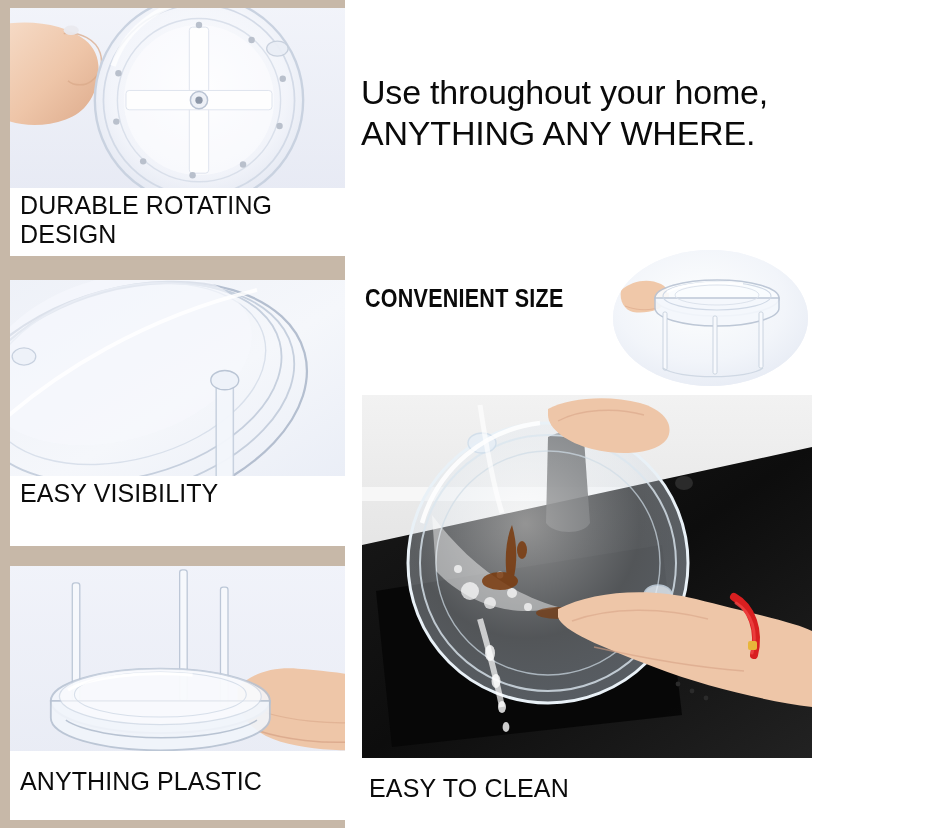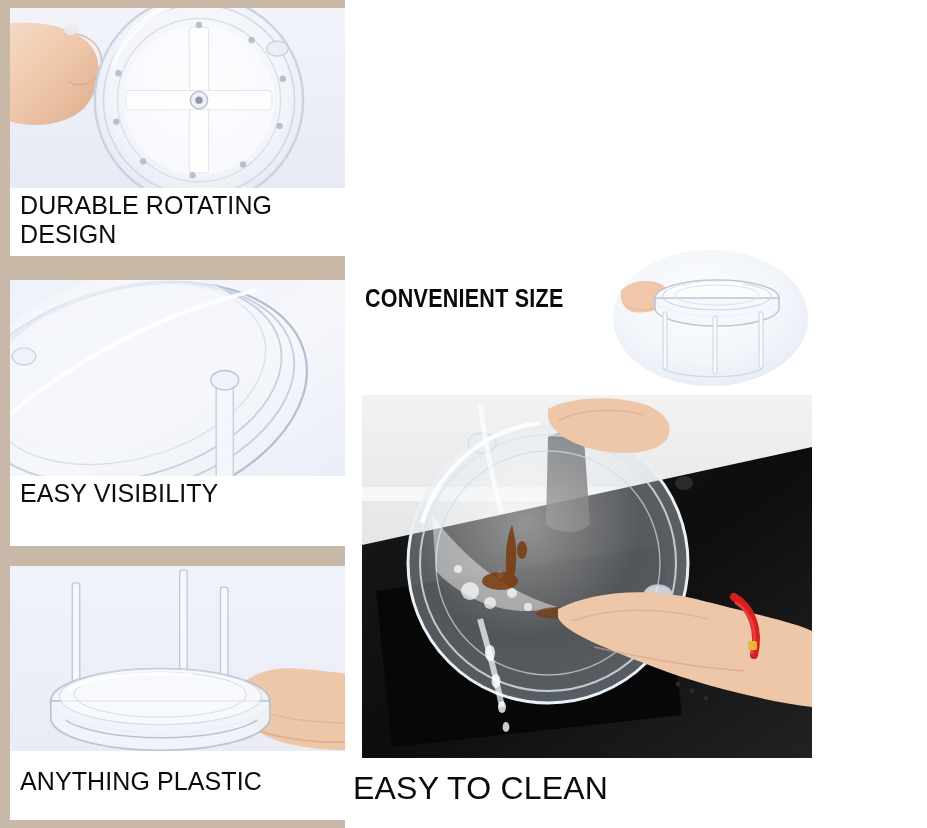--- a/index.html
+++ b/index.html
@@ -122,23 +122,23 @@
     left: 17px;
     top: 395px;
     width: 450px;
     height: 363px;
     overflow: hidden;
     background: #111;
   }
 
   #easy-to-clean-caption {
     position: absolute;
-    left: 8px;
+    left: 24px;
     top: 772px;
-    font-size: 32px;
+    font-size: 25px;
     line-height: 32px;
     color: #0a0a0a;
     letter-spacing: 0.2px;
   }
 
   
   .svg-fill { display: block; width: 100%; height: 100%; }
 </style>
 </head>
 <body>
@@ -285,20 +285,22 @@
             <path d="M54,122 A 92 24 0 0 1 170,108" fill="none" stroke="#ffffff" stroke-width="3" opacity="0.9"></path>
           </g>
         </svg>
       </div>
       <div class="tile-caption">ANYTHING PLASTIC</div>
     </div>
   </div>
 
   <div id="right-column">
 
+    <div id="headline">Use throughout your home,
+ANYTHING ANY WHERE.</div>
 
     <div id="convenient-size-label">CONVENIENT SIZE</div>
 
     <div id="convenient-size-inset">
       <svg class="svg-fill" viewBox="0 0 195 136" preserveAspectRatio="xMidYMid slice">
         <defs>
           <radialGradient id="ovbg" cx="45%" cy="38%" r="72%">
             <stop offset="0%" stop-color="#fdfefe"></stop>
             <stop offset="60%" stop-color="#f2f5fa"></stop>
             <stop offset="100%" stop-color="#e4e9f3"></stop>

